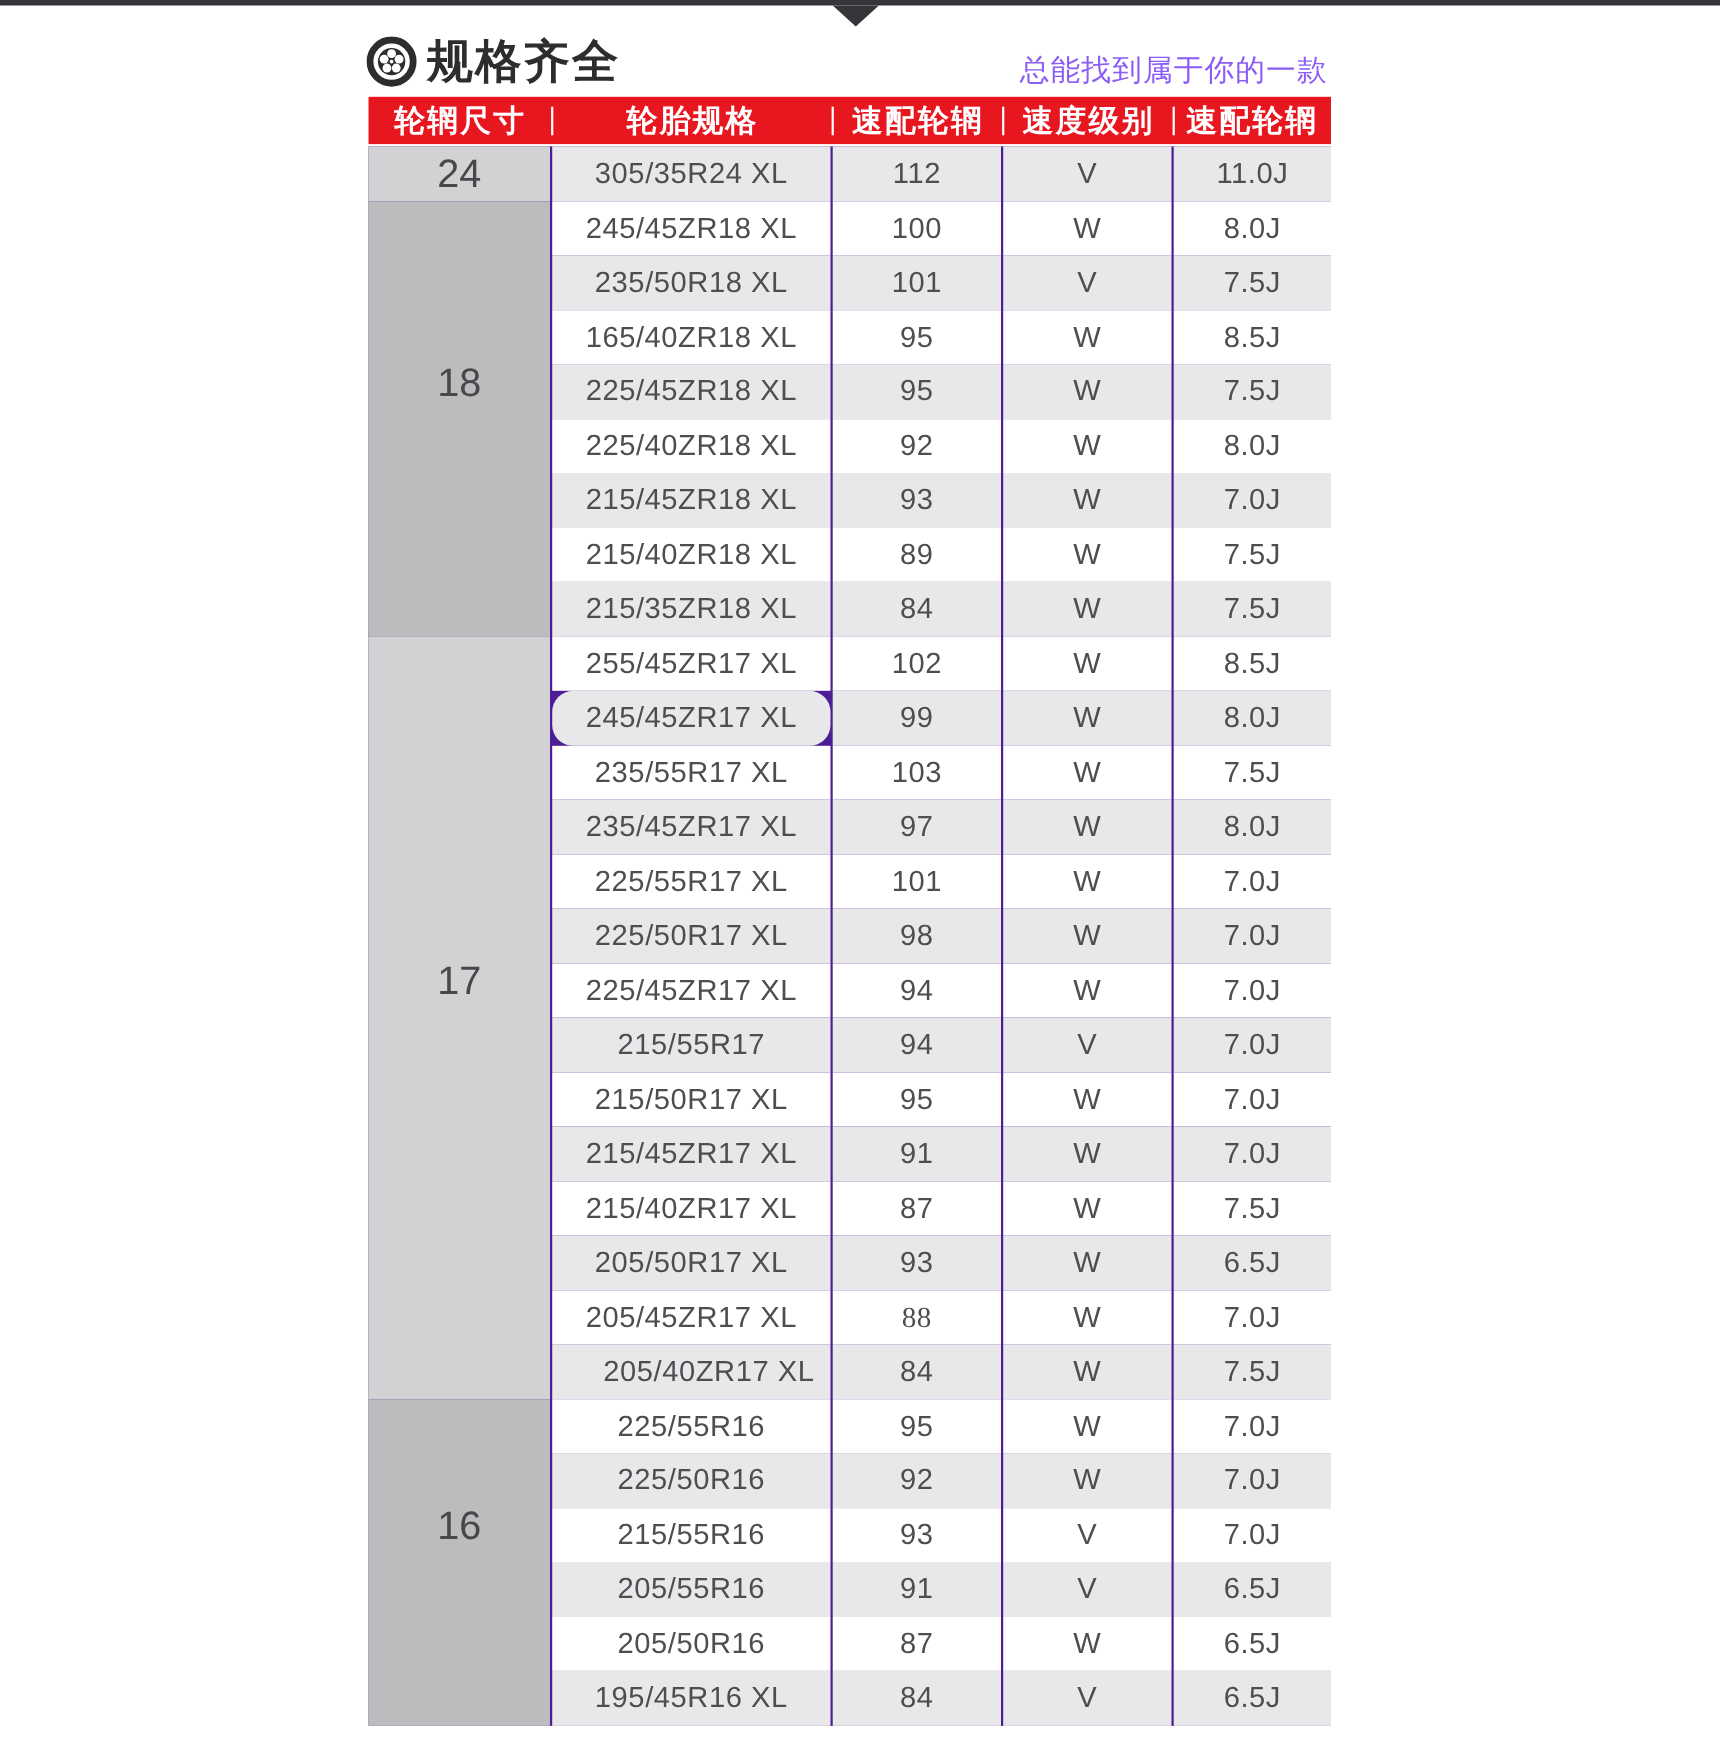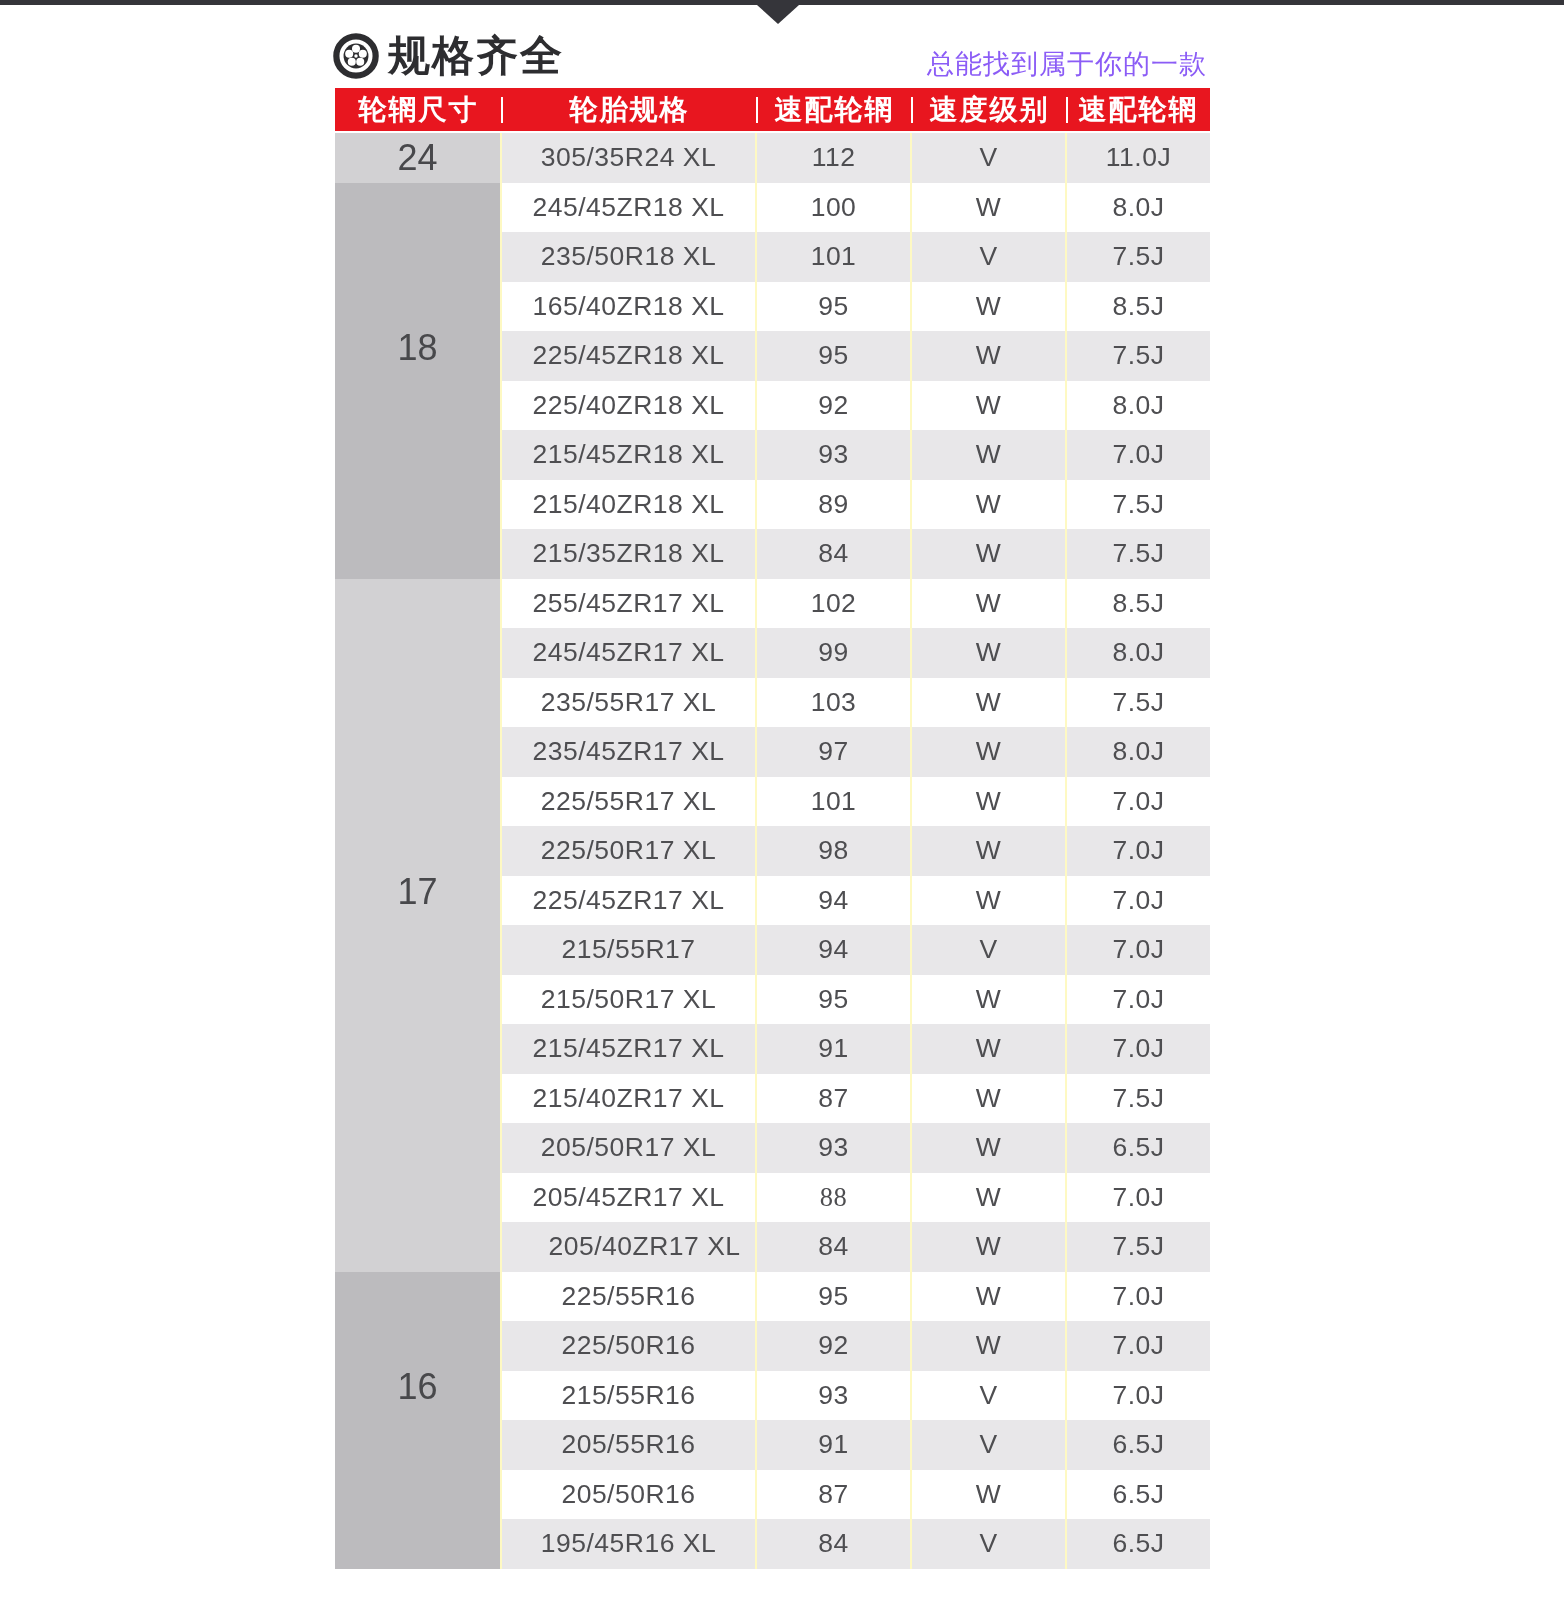--- a/index.html
+++ b/index.html
@@ -35,21 +35,21 @@
   }
   .th{
     position:relative;display:flex;align-items:center;justify-content:center;
     color:#ffffff;font-size:28px;font-weight:bold;letter-spacing:2px;
   }
   .th + .th::before{
     content:"";position:absolute;left:-1px;top:50%;transform:translateY(-50%);
     width:2px;height:26px;background:#ffffff;
   }
   .tbody{
-    margin-top:2px;background:#fef9c3;
+    margin-top:2px;background:#4c1d95;
     display:grid;grid-template-columns:165px 253px 153px 153px 143px;
     column-gap:2px;grid-auto-rows:49.5px;
   }
   .rim{
     display:flex;align-items:center;justify-content:center;
     font-size:36px;color:#48484b;
   }
   .rim.multi{padding-bottom:66px;}
   .rim-light{background:var(--rim-light);}
   .rim-dark{background:var(--rim-dark);}
@@ -129,21 +129,21 @@
       <div class="cell bg-white" style="grid-area: 8 / 5;">7.5J</div>
       <div class="cell bg-gray" style="grid-area: 9 / 2;">215/35ZR18 XL</div>
       <div class="cell bg-gray" style="grid-area: 9 / 3;">84</div>
       <div class="cell bg-gray" style="grid-area: 9 / 4;">W</div>
       <div class="cell bg-gray" style="grid-area: 9 / 5;">7.5J</div>
       <div class="rim rim-light multi" style="grid-area: 10 / 1 / span 14;">17</div>
       <div class="cell bg-white" style="grid-area: 10 / 2;">255/45ZR17 XL</div>
       <div class="cell bg-white" style="grid-area: 10 / 3;">102</div>
       <div class="cell bg-white" style="grid-area: 10 / 4;">W</div>
       <div class="cell bg-white" style="grid-area: 10 / 5;">8.5J</div>
-      <div class="cell bg-gray" style="grid-area: 11 / 2;">245/45ZR17 XL</div>
+      <div class="cell bg-gray" style="grid-area: 11 / 2; border-radius: 19px;">245/45ZR17 XL</div>
       <div class="cell bg-gray" style="grid-area: 11 / 3;">99</div>
       <div class="cell bg-gray" style="grid-area: 11 / 4;">W</div>
       <div class="cell bg-gray" style="grid-area: 11 / 5;">8.0J</div>
       <div class="cell bg-white" style="grid-area: 12 / 2;">235/55R17 XL</div>
       <div class="cell bg-white" style="grid-area: 12 / 3;">103</div>
       <div class="cell bg-white" style="grid-area: 12 / 4;">W</div>
       <div class="cell bg-white" style="grid-area: 12 / 5;">7.5J</div>
       <div class="cell bg-gray" style="grid-area: 13 / 2;">235/45ZR17 XL</div>
       <div class="cell bg-gray" style="grid-area: 13 / 3;">97</div>
       <div class="cell bg-gray" style="grid-area: 13 / 4;">W</div>

